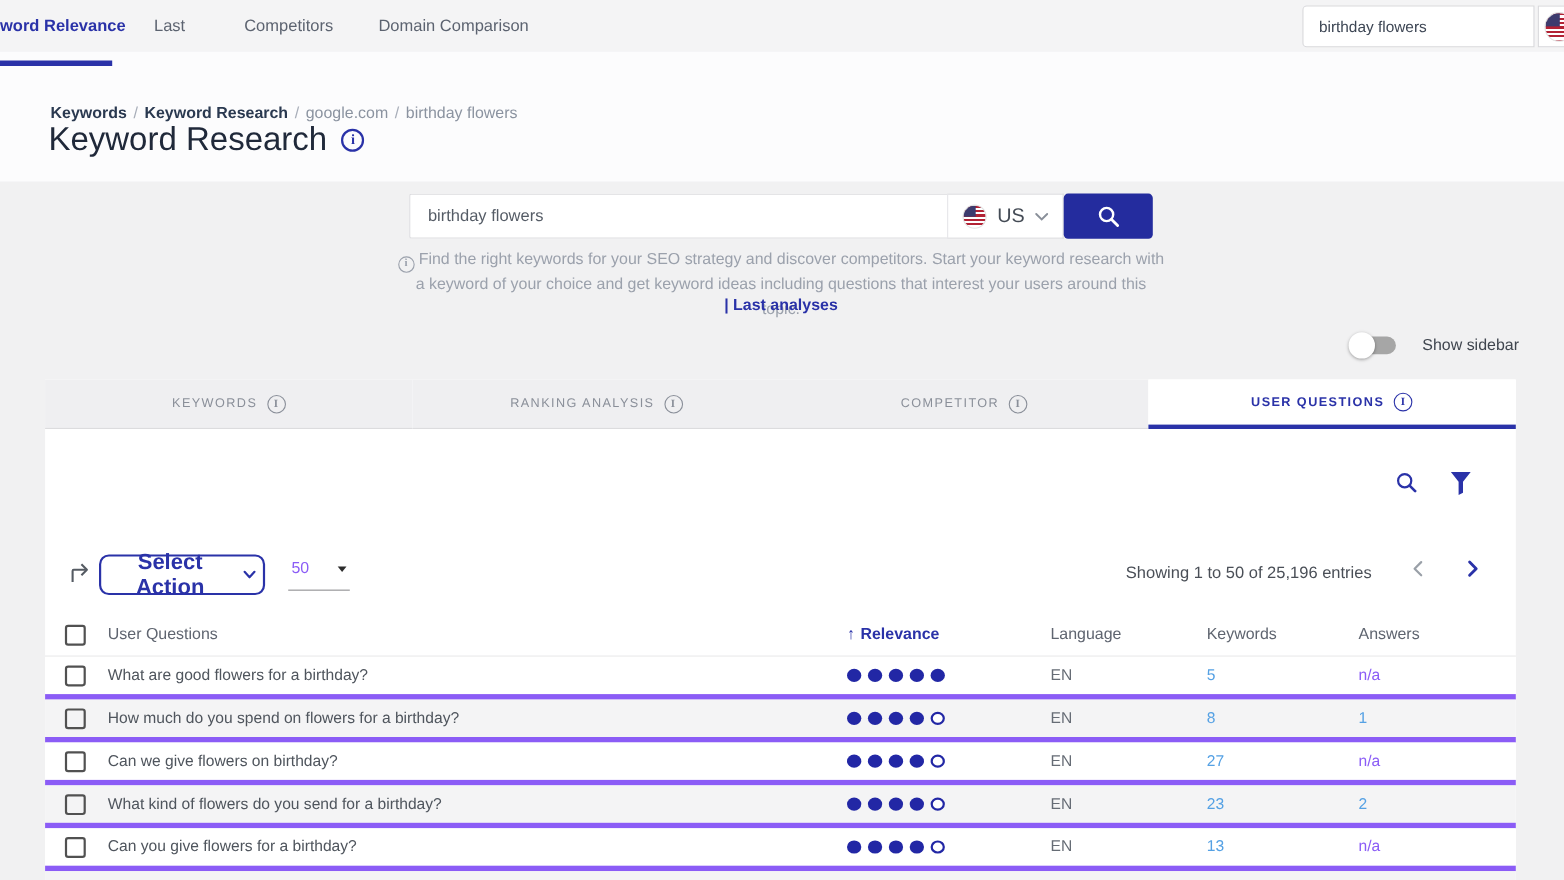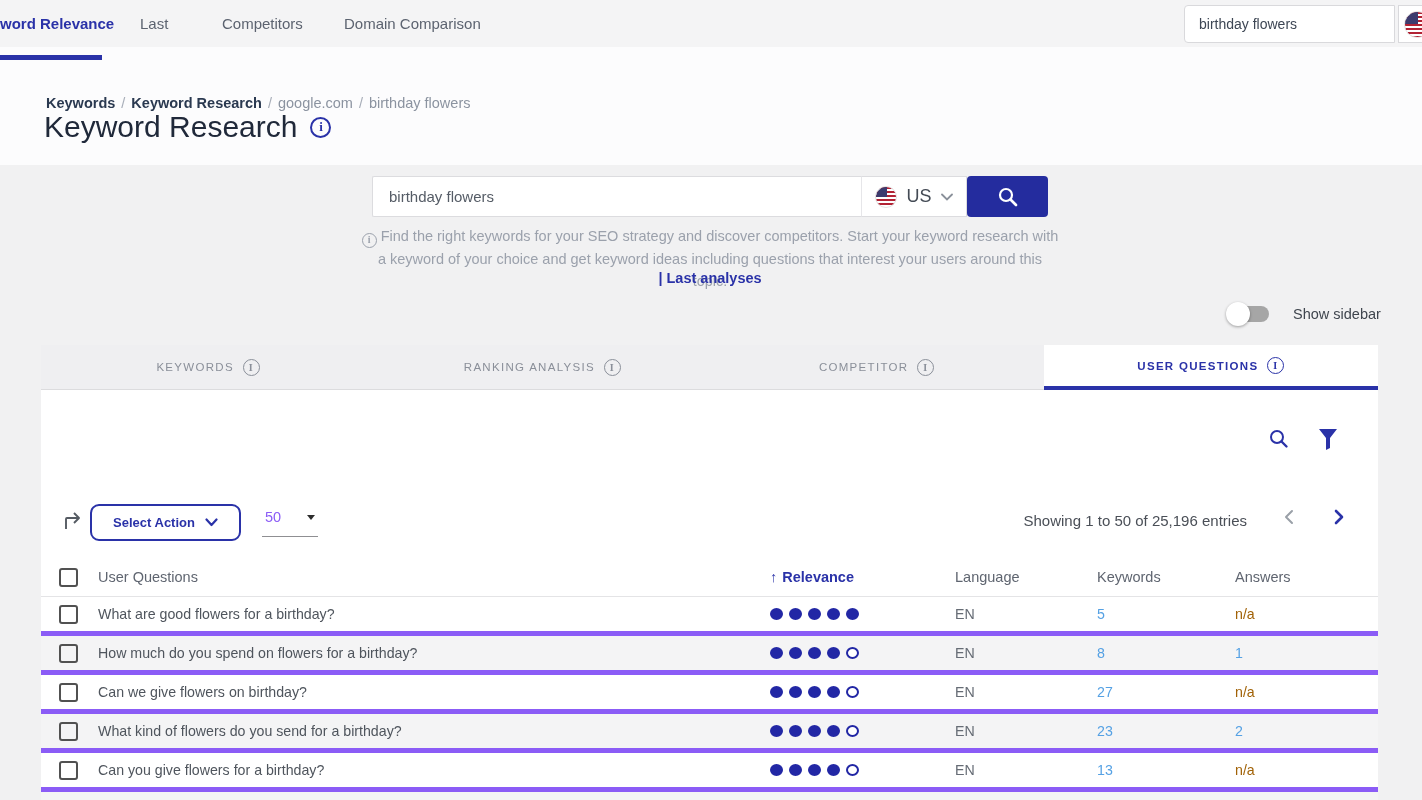--- a/index.html
+++ b/index.html
@@ -66,21 +66,21 @@
   .card{position:absolute;left:41px;top:345px;width:1337px;height:455px;background:#fff;}
   .tabs{display:flex;height:45px;}
   .tab{flex:1;display:flex;align-items:center;justify-content:center;gap:9px;background:var(--tab-bg);
     border-bottom:1px solid #dcdcde;color:#8a8f99;font-size:11.5px;letter-spacing:1.3px;
     font-weight:500;cursor:pointer;text-transform:uppercase;}
   .tab.active{background:#fff;color:var(--brand);border-bottom:4px solid var(--brand);font-weight:700;}
   .card-icon{position:absolute;cursor:pointer;}
   
   .export-icon{position:absolute;left:20px;top:163px;cursor:pointer;}
   .select-action{position:absolute;left:49px;top:159px;width:151px;height:37px;background:#fff;
-    border:2px solid var(--brand);border-radius:9px;color:var(--brand);font-size:13px;font-weight:700;
+    border:2px solid var(--brand);border-radius:9px;color:var(--brand);font-size:20px;font-weight:700;
     display:flex;align-items:center;justify-content:center;gap:10px;cursor:pointer;font-family:inherit;}
   .page-size{position:absolute;left:221px;top:162px;width:56px;height:30px;border-bottom:1px solid #8f8f92;
     cursor:pointer;font-size:14.5px;color:#8b5cf6;display:flex;align-items:flex-start;justify-content:space-between;padding:2px 3px 0 3px;}
   .tri-down{width:0;height:0;border-left:4px solid transparent;border-right:4px solid transparent;
     border-top:5px solid #2c2c2c;margin-top:6px;}
   .showing{position:absolute;left:960px;top:167px;width:246px;text-align:right;font-size:15px;color:#4a4f57;}
   .pager{position:absolute;top:164px;cursor:pointer;}
   
   .thead,.trow{display:grid;grid-template-columns:57px 672px 185px 142px 138px 1fr;align-items:center;}
   .thead{position:absolute;left:0;top:213px;width:1337px;height:39px;border-bottom:1px solid #e4e4e6;
@@ -90,21 +90,21 @@
   .trow.alt{background:#f4f4f5;}
   .trow.partial{height:8px;border-bottom:none;}
   .c-check{padding-left:18px;}
   .checkbox{display:inline-block;width:19px;height:19px;border:2px solid #515151;border-radius:3px;
     background:transparent;cursor:pointer;vertical-align:middle;}
   .rel-head{color:var(--brand);font-weight:700;display:flex;align-items:center;gap:5px;cursor:pointer;}
   .c-rel{display:flex;align-items:center;}
   .dot{width:13px;height:12px;border-radius:50%;background:var(--dots);display:inline-block;margin-right:6px;}
   .dot.empty{background:#fff;border:2px solid var(--dots);width:13px;height:12px;}
   .link{color:var(--link);cursor:pointer;}
-  .na{color:#a16207;}
+  .na{color:#8b5cf6;}
   .lang{color:#666c75;}
   svg{display:block;}
 </style>
 </head>
 <body>
 
 <div class="topnav"></div>
 <div class="white-band"></div>
 <span class="nav-item active" style="left:0px;">word Relevance</span>
 <span class="nav-item" style="left:140px;">Last</span>

